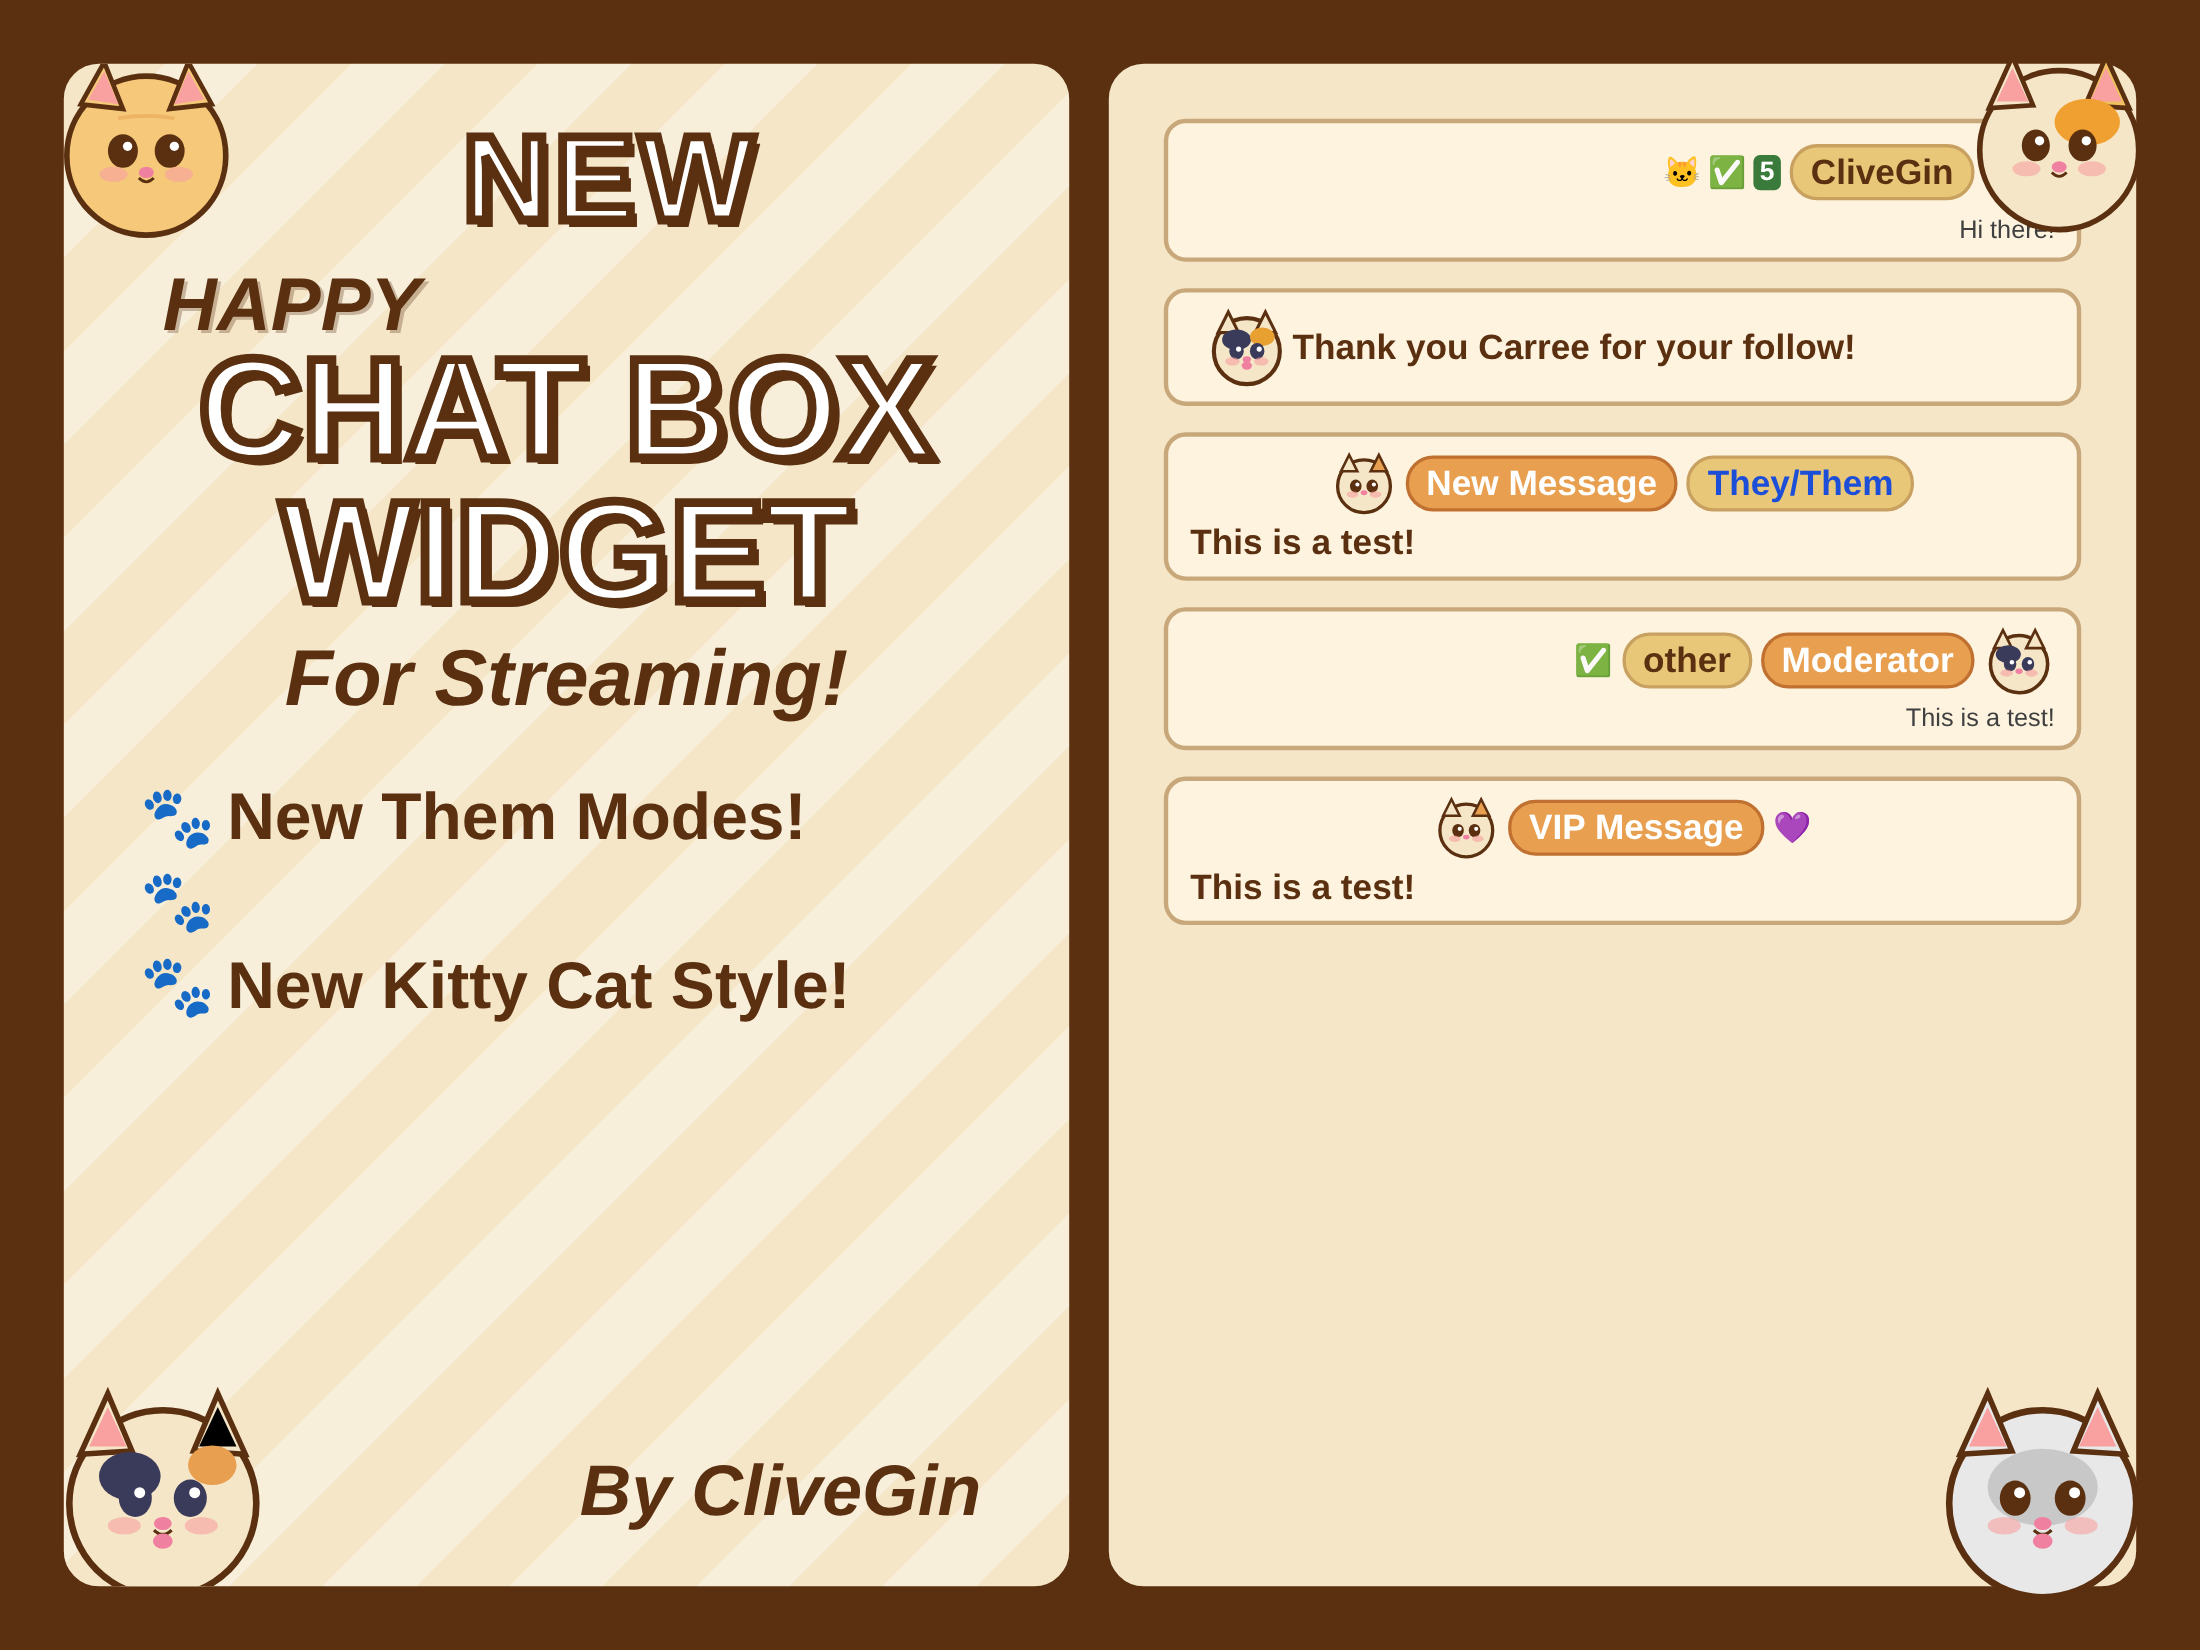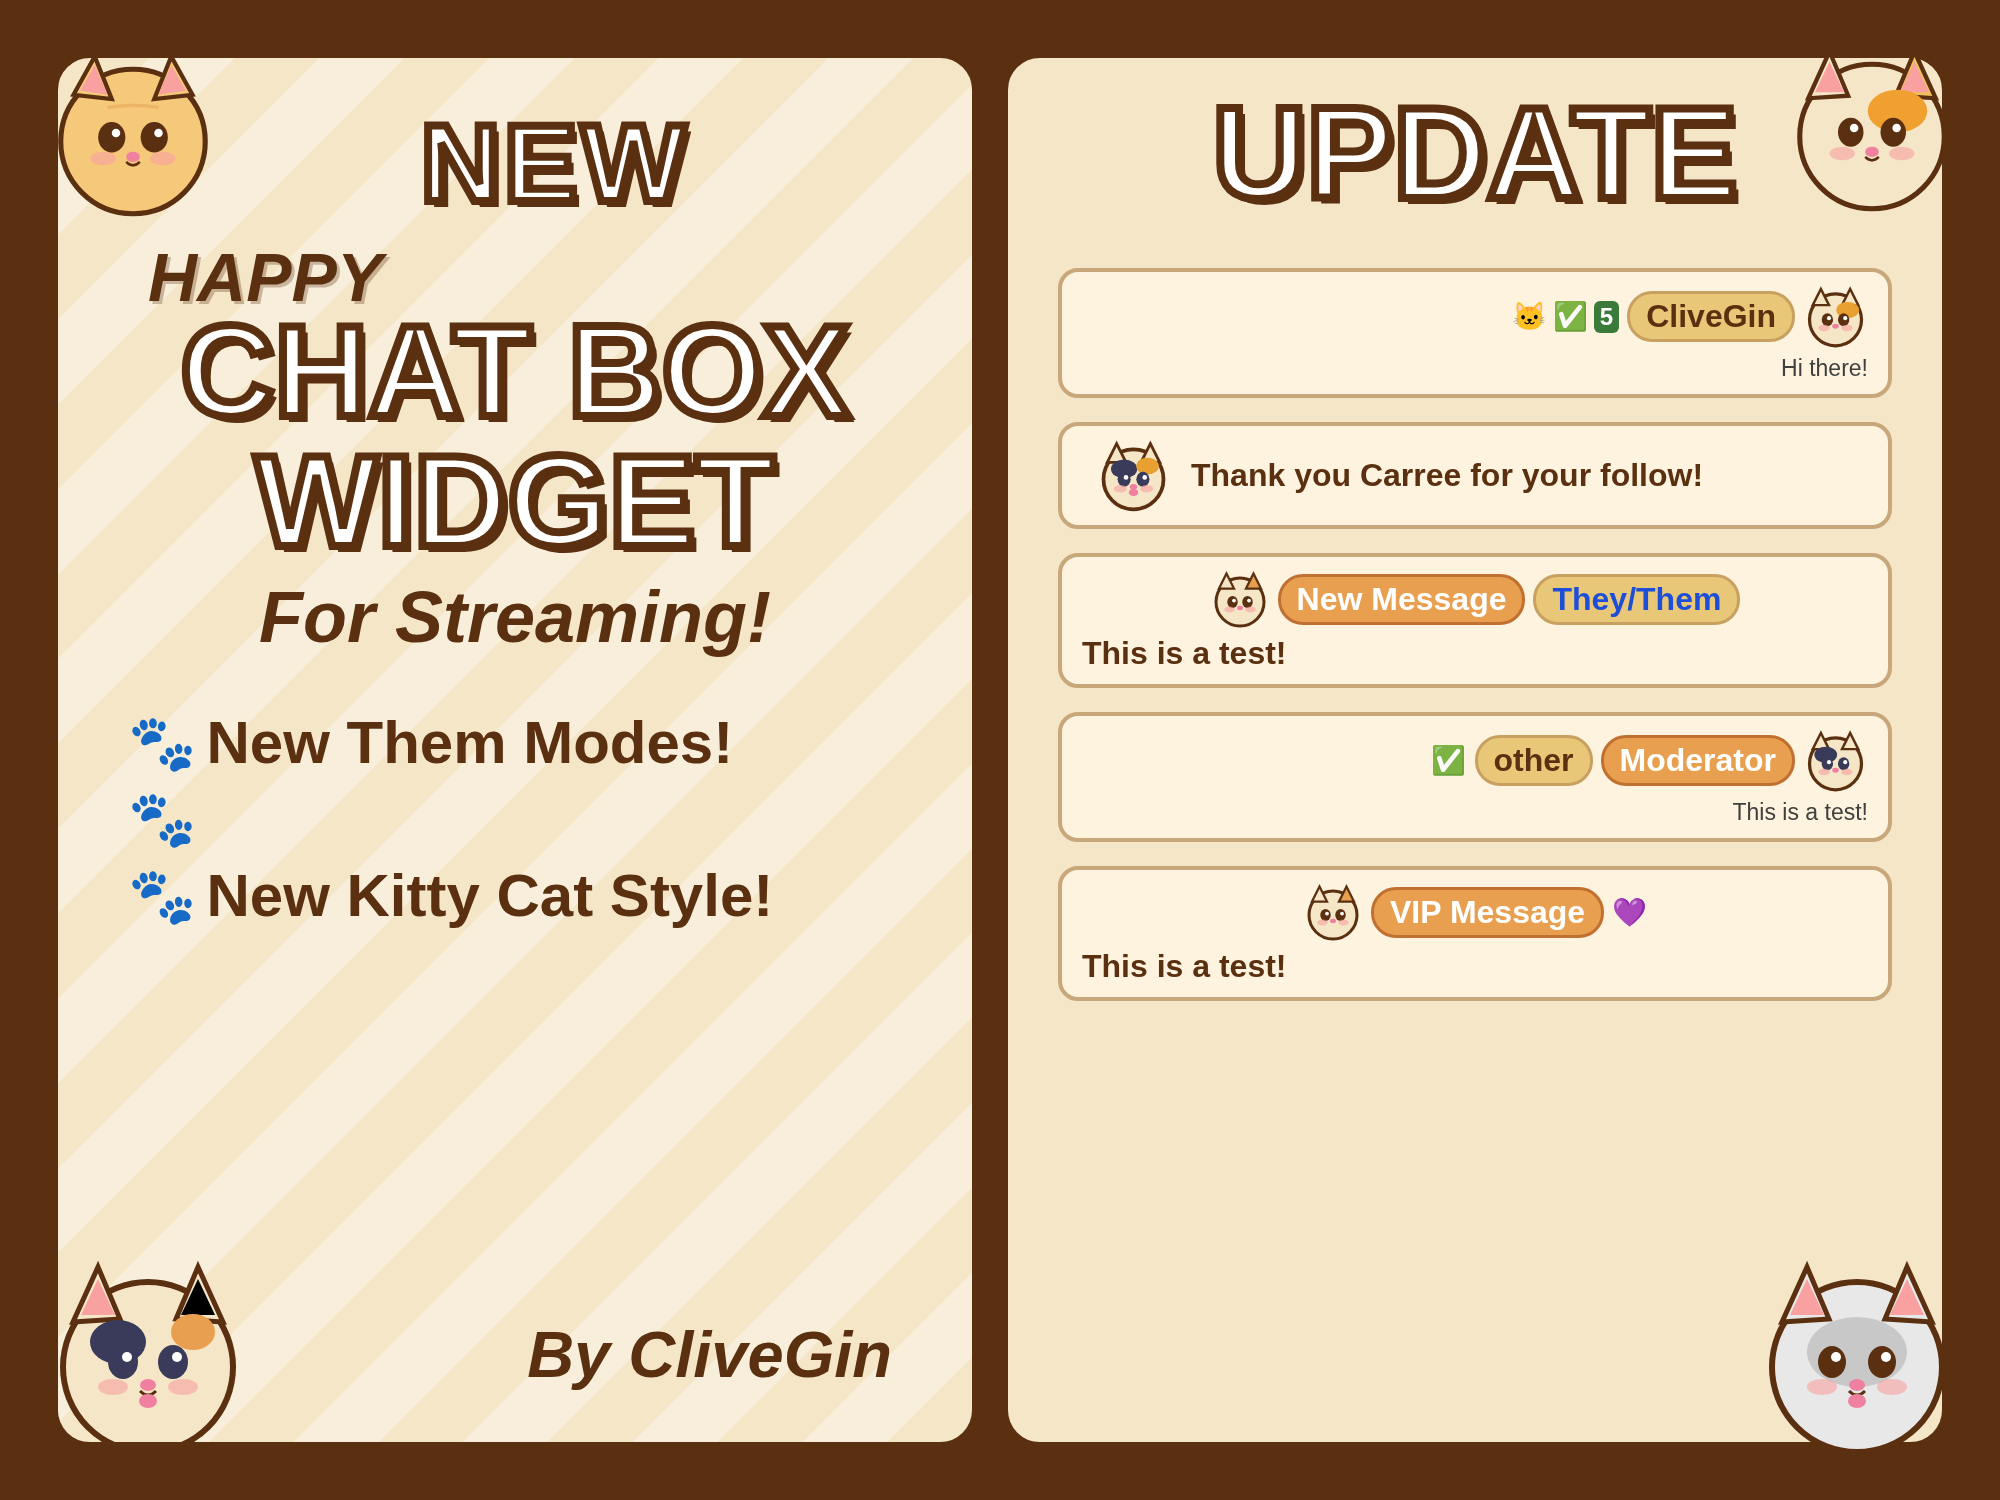--- a/index.html
+++ b/index.html
@@ -432,21 +432,20 @@
         <circle cx="79" cy="100" r="5" fill="white"></circle>
         <circle cx="129" cy="100" r="5" fill="white"></circle>
         <ellipse cx="100" cy="128" rx="8" ry="6" fill="#f080a0"></ellipse>
         <path d="M92,134 Q100,142 108,134" fill="none" stroke="#5a3010" stroke-width="3"></path>
         <ellipse cx="65" cy="130" rx="15" ry="8" fill="#f9a0a0" opacity="0.6"></ellipse>
         <ellipse cx="135" cy="130" rx="15" ry="8" fill="#f9a0a0" opacity="0.6"></ellipse>
         <ellipse cx="100" cy="144" rx="9" ry="7" fill="#f080a0"></ellipse>
       </svg>
     </div>
 
-    <div class="update-label">UPDATE</div>
 
     <div class="chat-section">
 
       <div class="chat-message">
         <div class="message-header">
           <div class="icons-row">
             <span style="font-size:28px;">🐱</span>
             <span style="font-size:28px;">✅</span>
             <span style="font-size:28px; background:#3a7a3a; color:white; border-radius:6px; padding:2px 6px; font-weight:bold; font-size:24px;">5</span>
           </div>
@@ -464,21 +463,21 @@
             <circle cx="32" cy="42" r="2.5" fill="white"></circle>
             <circle cx="52" cy="42" r="2.5" fill="white"></circle>
             <ellipse cx="40" cy="52" rx="4" ry="3" fill="#f080a0"></ellipse>
             <ellipse cx="26" cy="54" rx="7" ry="4" fill="#f9a0a0" opacity="0.6"></ellipse>
             <ellipse cx="54" cy="54" rx="7" ry="4" fill="#f9a0a0" opacity="0.6"></ellipse>
           </svg>
         </div>
         <div class="message-text">Hi there!</div>
       </div>
 
-      <div class="chat-message" style="display:flex; align-items:center; gap:20px;padding-left:34px;">
+      <div class="chat-message" style="display:flex; align-items:center; gap:4px;padding-left:34px;">
         <svg viewBox="0 0 80 80" width="75" height="75" style="flex-shrink:0;">
           <circle cx="40" cy="44" r="32" fill="#f5e6c8" stroke="#5a3010" stroke-width="4"></circle>
           <polygon points="12,26 22,6 32,26" fill="#f5e6c8" stroke="#5a3010" stroke-width="3"></polygon>
           <polygon points="48,26 58,6 68,26" fill="#f5e6c8" stroke="#5a3010" stroke-width="3"></polygon>
           <ellipse cx="30" cy="33" rx="14" ry="10" fill="#3a3a5a"></ellipse>
           <ellipse cx="55" cy="30" rx="12" ry="9" fill="#e8a030"></ellipse>
           <ellipse cx="30" cy="44" rx="7" ry="8" fill="#3a3a5a"></ellipse>
           <ellipse cx="50" cy="44" rx="7" ry="8" fill="#3a3a5a"></ellipse>
           <circle cx="32" cy="42" r="2.5" fill="white"></circle>
           <circle cx="52" cy="42" r="2.5" fill="white"></circle>

